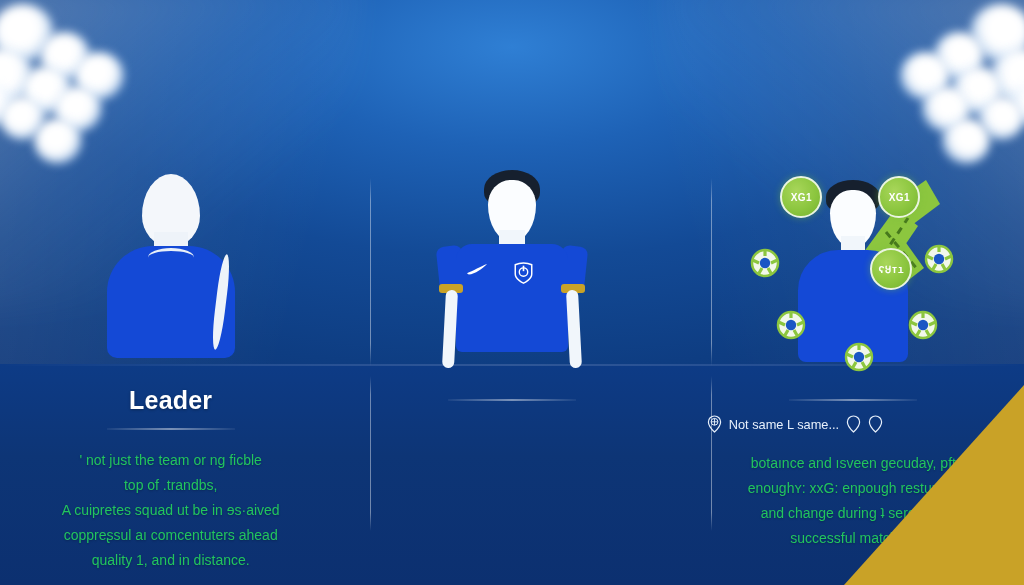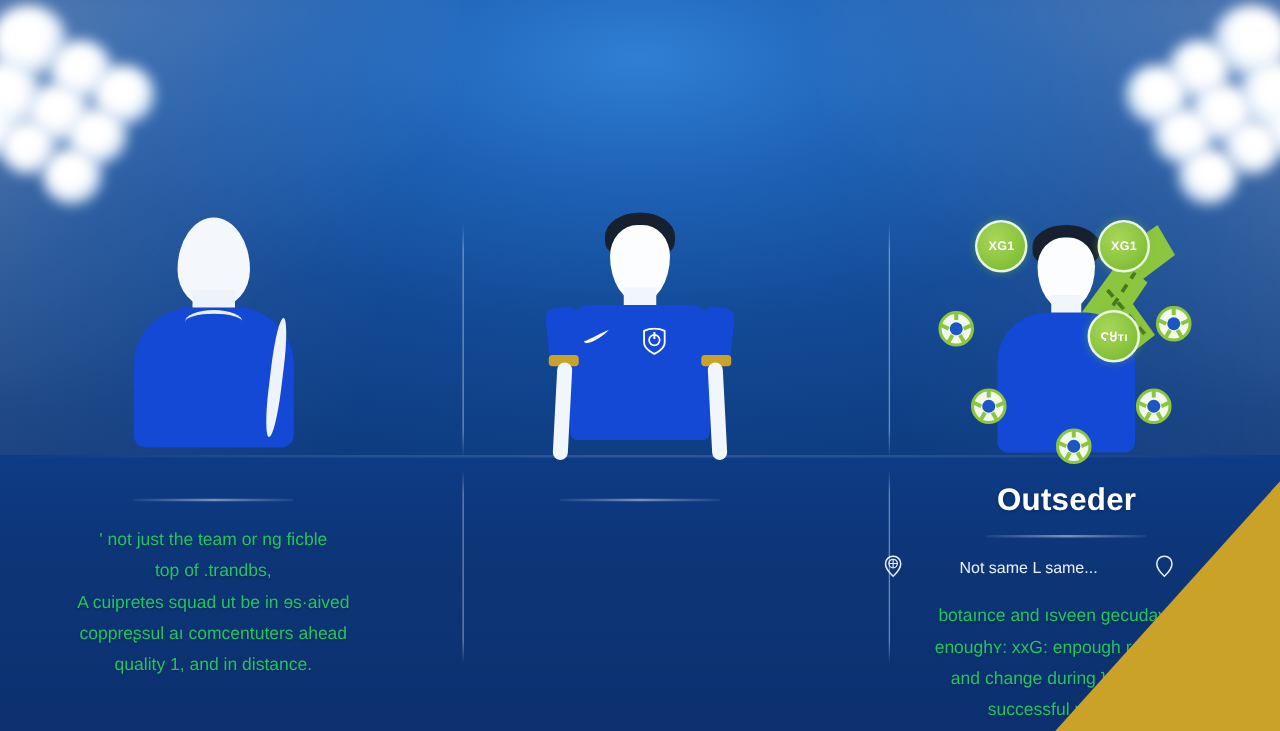--- a/index.html
+++ b/index.html
@@ -132,21 +132,21 @@
     text-shadow:0 1px 3px rgba(0,0,0,.3);
   }
   .rule{
     width:128px;height:2px;margin:13px auto 14px auto;
     background:linear-gradient(90deg, rgba(255,255,255,.05), rgba(255,255,255,.45), rgba(255,255,255,.05));
   }
   .body{
     color:#22c55e;font-size:14px;line-height:1.78;margin:18px;
     text-shadow:0 1px 2px rgba(0,0,0,.25);
   }
-  .inline-row{display:flex;align-items:center;justify-content:space-between;gap:7px;margin-bottom:2px;}
+  .inline-row{display:flex;align-items:center;justify-content:flex-start;gap:7px;margin-bottom:2px;}
   .inline-row .lbl{color:#e7f0fb;font-size:12.8px;}
   .pin{width:15px;height:18px;flex:0 0 auto;}
 </style>
 </head>
 <body>
 
 <div id="stage">
 
   <div class="bg-base"></div>
   <div class="bg-sheen"></div>
@@ -185,20 +185,21 @@
       <div class="figwrap">
         <div class="fig f1">
           <div class="head"></div>
           <div class="neck"></div>
           <div class="torso"></div>
           <div class="shoulderline"></div>
           <div class="collar"></div>
         </div>
       </div>
       <div class="txt">
+        <div class="title">Leader</div>
         <div class="rule"></div>
         <div class="body" style="white-space:pre-line;">' not just the team or ng ficble
 top of .trandbs,
 A cuipretes squad ut be in ɘs·aived
 coppreʂsul aı comcentuters ahead
 quality 1, and in distance.</div>
       </div>
       <div class="divider d1"></div>
       <div class="divider d1 seg-b"></div>
     </div>
@@ -247,21 +248,21 @@
             <path d="M64 58 L96 96" stroke="#2f5d12" stroke-width="3" stroke-dasharray="7 6" fill="none" opacity=".75"></path>
           </svg>
 
           <div class="hair"></div>
           <div class="head"></div>
           <div class="neck"></div>
           <div class="torso"></div>
 
           <div class="badge" style="left:32px;top:6px;">XG1</div>
           <div class="badge" style="left:130px;top:6px;">XG1</div>
-          <div class="badge" style="left:122px;top:78px;">ϚᲧᴛı</div>
+          <div class="badge" style="left:122px;top:78px;font-family:Liberation Mono, monospace;">ϚᲧᴛı</div>
 
           <svg class="ball" style="left:2px;top:78px;" viewBox="0 0 30 30">
               <circle cx="15" cy="15" r="13" fill="#f2f8ea" stroke="#8cc63f" stroke-width="2.5"></circle>
               <circle cx="15" cy="15" r="5.2" fill="#1a56c4"></circle>
               <path d="M15 2 L15 8 M2.5 12 L9 15 M27.5 12 L21 15 M8 27 L12 20 M22 27 L18 20" stroke="#8cc63f" stroke-width="3.2" fill="none"></path>
             </svg>
           <svg class="ball" style="left:28px;top:140px;" viewBox="0 0 30 30">
               <circle cx="15" cy="15" r="13" fill="#f2f8ea" stroke="#8cc63f" stroke-width="2.5"></circle>
               <circle cx="15" cy="15" r="5.2" fill="#1a56c4"></circle>
               <path d="M15 2 L15 8 M2.5 12 L9 15 M27.5 12 L21 15 M8 27 L12 20 M22 27 L18 20" stroke="#8cc63f" stroke-width="3.2" fill="none"></path>
@@ -278,21 +279,20 @@
             </svg>
           <svg class="ball" style="left:96px;top:172px;" viewBox="0 0 30 30">
               <circle cx="15" cy="15" r="13" fill="#f2f8ea" stroke="#8cc63f" stroke-width="2.5"></circle>
               <circle cx="15" cy="15" r="5.2" fill="#1a56c4"></circle>
               <path d="M15 2 L15 8 M2.5 12 L9 15 M27.5 12 L21 15 M8 27 L12 20 M22 27 L18 20" stroke="#8cc63f" stroke-width="3.2" fill="none"></path>
             </svg>
         </div>
       </div>
 
       <div class="txt">
-        <div class="title">Outseder</div>
         <div class="rule"></div>
         <div class="inline-row">
           <svg class="pin" viewBox="0 0 15 18">
             <path d="M7.5 1 C11 1 13.6 3.6 13.6 7 C13.6 11.4 7.5 17 7.5 17 C7.5 17 1.4 11.4 1.4 7 C1.4 3.6 4 1 7.5 1 Z" fill="none" stroke="#e7f0fb" stroke-width="1.2"></path>
             <circle cx="7.5" cy="6.8" r="3.4" fill="none" stroke="#e7f0fb" stroke-width="1"></circle>
             <path d="M4.2 6.8 H10.8 M7.5 3.4 V10.2" stroke="#e7f0fb" stroke-width=".9"></path>
           </svg>
           <span class="lbl">Not same  L same...</span>
           <svg class="pin" viewBox="0 0 15 18">
             <path d="M7.5 1 C11 1 13.6 3.6 13.6 7 C13.6 11.4 7.5 17 7.5 17 C7.5 17 1.4 11.4 1.4 7 C1.4 3.6 4 1 7.5 1 Z" fill="none" stroke="#e7f0fb" stroke-width="1.2"></path>

